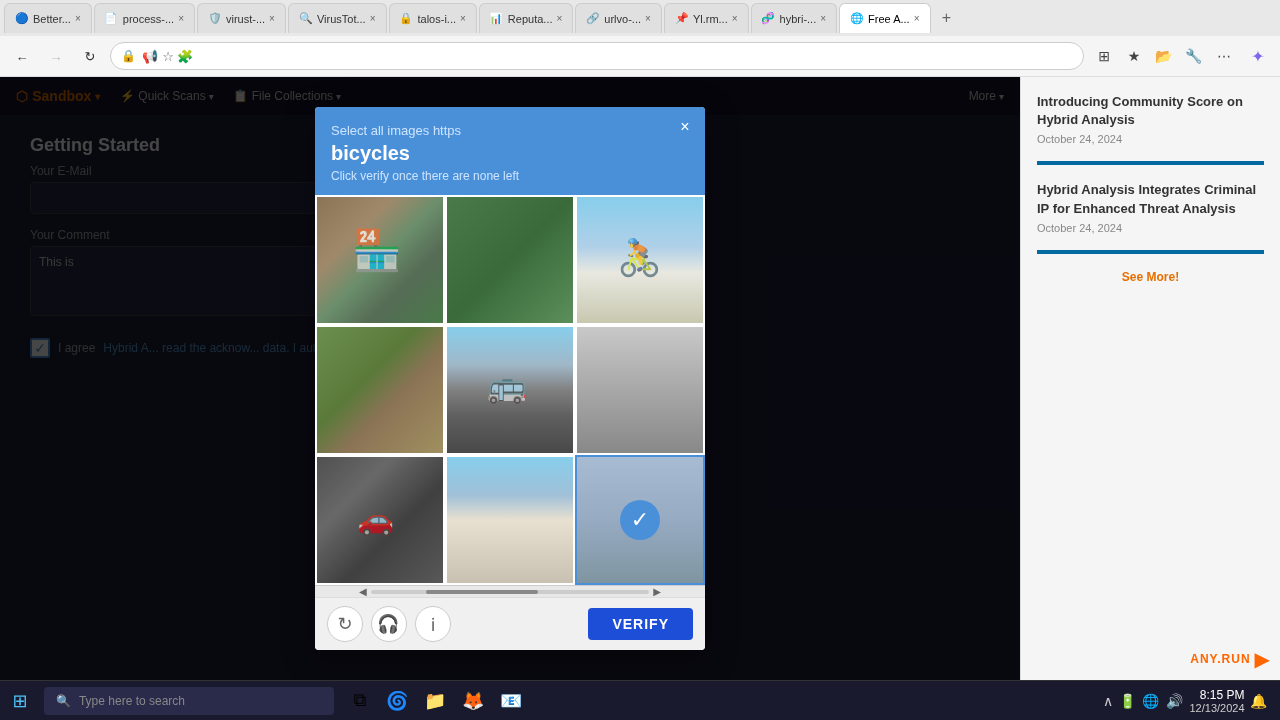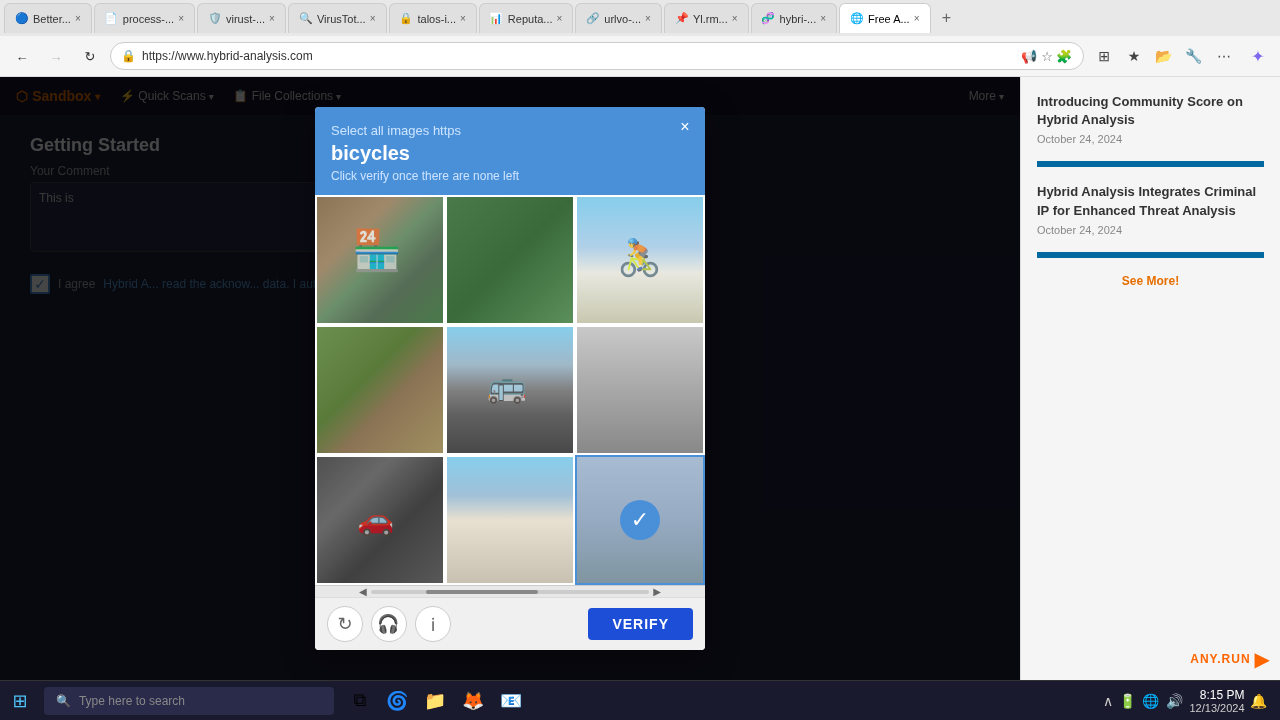--- a/index.html
+++ b/index.html
@@ -247,21 +247,21 @@
       width: 260px;
       background: #f5f5f5;
       border-left: 1px solid #ddd;
       padding: 16px;
       overflow-y: auto;
     }
 
     .sidebar-article {
       margin-bottom: 16px;
       padding-bottom: 16px;
-      border-bottom: 6px solid #0369a1;
+      border-bottom: 4px solid #0369a1;
     }
 
     .sidebar-article h4 {
       font-size: 13px;
       color: #333;
       font-weight: 600;
       margin-bottom: 4px;
       line-height: 1.4;
     }
 
@@ -695,21 +695,20 @@
     </div>
     <div class="new-tab-btn">+</div>
   </div>
 
   <div class="address-bar-row">
     <div class="nav-btn">←</div>
     <div class="nav-btn disabled">→</div>
     <div class="nav-btn">↻</div>
     <div class="address-bar">
       <span>🔒</span>
-      <span class="address-text">https://www.hybrid-analysis.com</span>
       <div class="address-icons">
         <span>📢</span>
         <span>☆</span>
         <span>🧩</span>
       </div>
     </div>
     <div class="toolbar-icons">
       <div class="toolbar-icon-btn">⊞</div>
       <div class="toolbar-icon-btn">★</div>
       <div class="toolbar-icon-btn">📂</div>
@@ -742,20 +741,24 @@
       </div>
       <div class="site-nav-item right" style="margin-left:auto;">
         <span>More</span>
         <span style="font-size:10px;">▾</span>
       </div>
     </div>
 
     <div class="page-bg">
       <h2>Getting Started</h2>
       <div class="form-group">
+        <div class="form-label">Your E-Mail</div>
+        <div class="form-input"></div>
+      </div>
+      <div class="form-group">
         <div class="form-label">Your Comment</div>
         <div class="form-textarea">
           <span>This is</span>
         </div>
       </div>
       <div class="checkbox-area">
         <div class="checkbox-square">
           <span class="checkbox-checked">✓</span>
         </div>
         <span style="color:#aaa;font-size:12px;">I agree</span>

